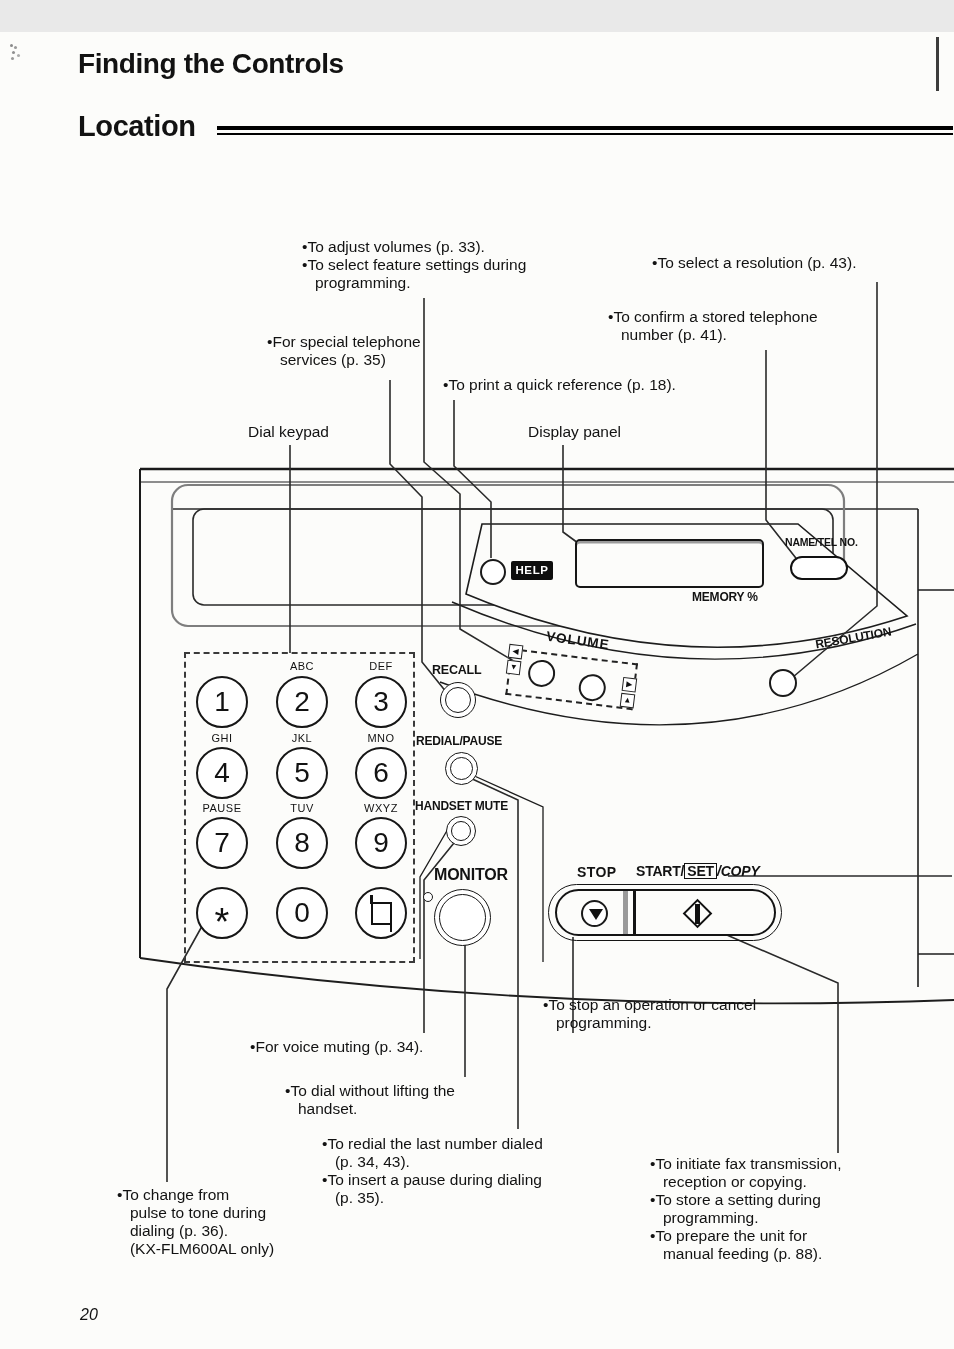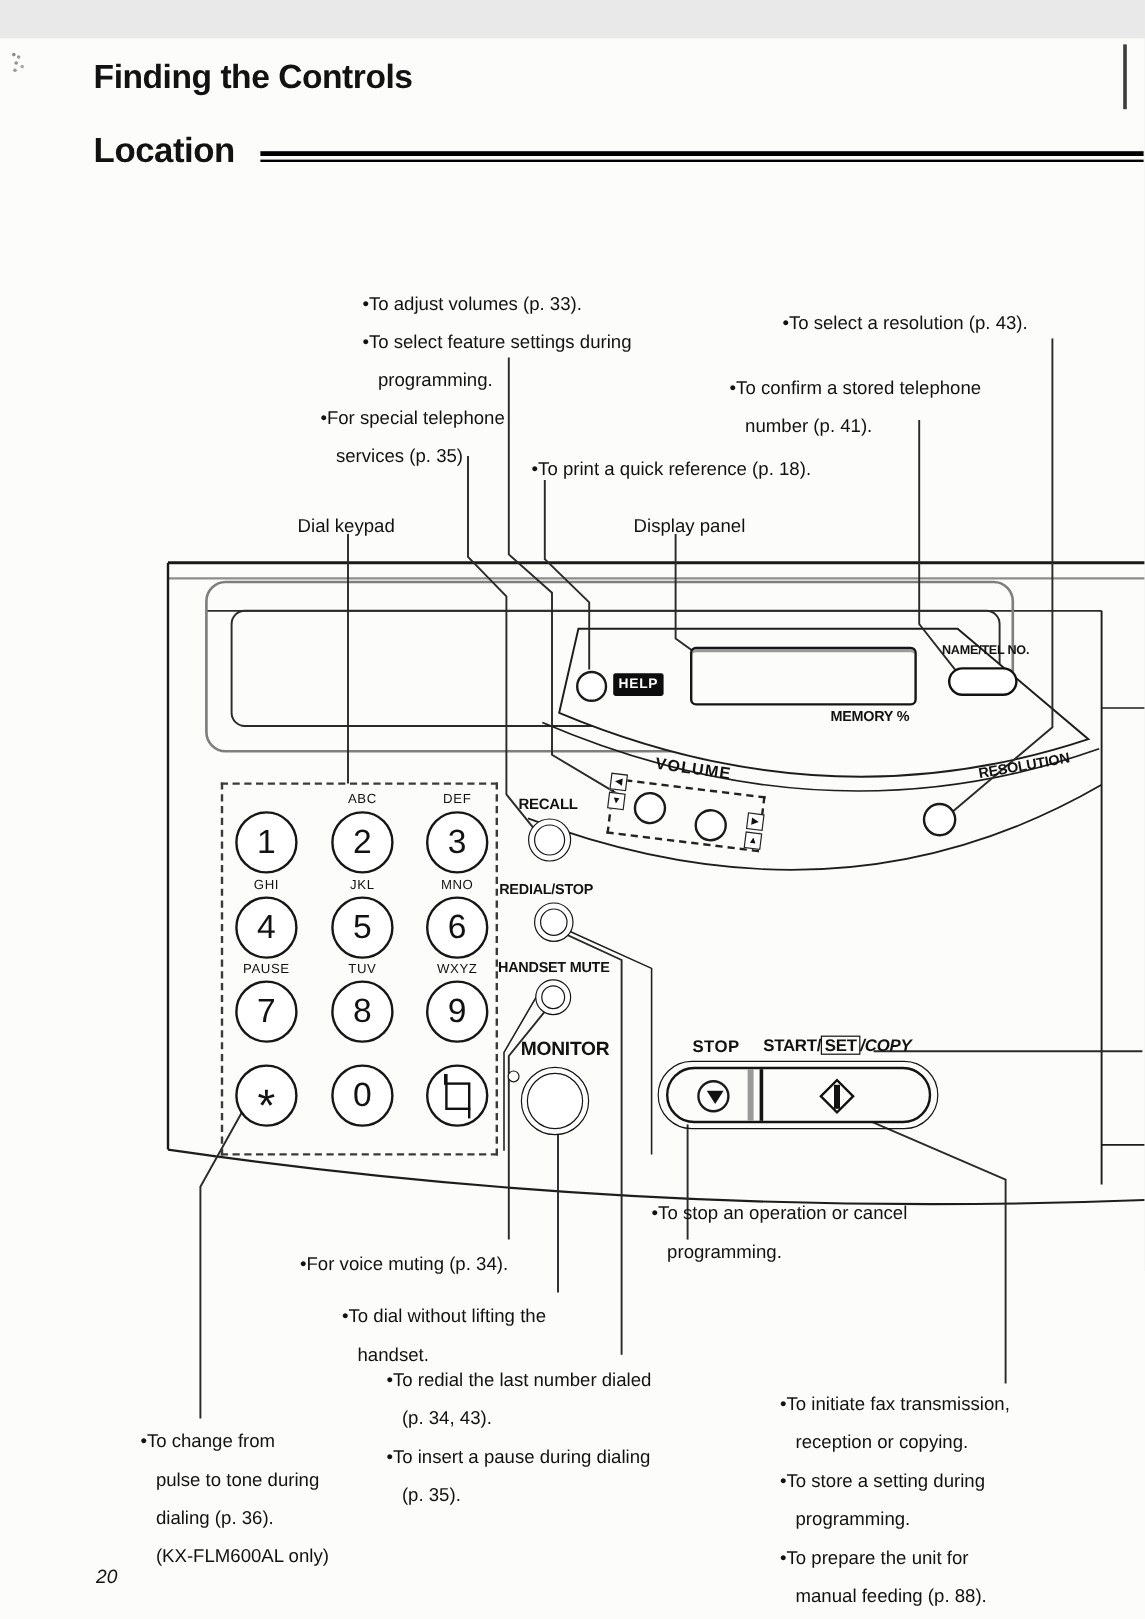--- a/index.html
+++ b/index.html
@@ -1,20 +1,20 @@
 <!DOCTYPE html>
 <html><head>
 <meta charset="utf-8">
 <style>
   html,body { margin:0; padding:0; background:#e9e9e9; }
   .page { position:relative; width:954px; height:1349px; background:#fcfcfa;
           font-family:"Liberation Sans","DejaVu Sans",sans-serif; color:#121212; overflow:hidden;margin-top:32px; }
   .abs { position:absolute; }
   .h1 { font-size:28px; font-weight:bold; letter-spacing:-0.4px; white-space:nowrap; }
-  .callout { font-size:15.5px; line-height:32px; white-space:pre-wrap; }
+  .callout { font-size:15.5px; line-height:18px; white-space:pre-wrap; }
   .mlabel { font-weight:bold; font-size:12px; letter-spacing:-0.2px; white-space:nowrap; }
   .circle { border:2px solid #1a1a1a; border-radius:50%; box-sizing:border-box; background:#fff; }
   .ring { border:1.7px solid #151515; border-radius:50%; box-sizing:border-box; background:#fff;
           display:flex; align-items:center; justify-content:center; }
   .ring .inner { border:1.7px solid #151515; border-radius:50%; box-sizing:border-box;
           width:calc(100% - 8px); height:calc(100% - 8px); }
   .key { width:52px; height:52px; border:2px solid #161616; border-radius:50%; box-sizing:border-box;
          background:#fff; text-align:center; }
   .key .digit { font-size:28px; line-height:47px; display:inline-block; }
   .key .star { font-size:38px; transform:translateY(10px); }
@@ -150,21 +150,21 @@
   <div class="abs key" style="left:276px; top:855px;"><span class="digit">0</span></div>
   <div class="abs key" style="left:355px; top:855px;">
       <div class="hashglyph"></div>
     </div>
 
   <div class="abs mlabel" style="left:432px; top:631px; font-size:12.5px;">RECALL</div>
   <div class="abs ring" style="left:440px; top:650px; width:36px; height:36px;">
       <div class="inner"></div>
     </div>
 
-  <div class="abs mlabel" style="left:416px; top:702px;">REDIAL/STOP</div>
+  <div class="abs mlabel" style="left:416px; top:702px;">REDIAL/PAUSE</div>
   <div class="abs ring" style="left:445px; top:720px; width:33px; height:33px;">
       <div class="inner"></div>
     </div>
 
   <div class="abs mlabel" style="left:415px; top:767px;">HANDSET MUTE</div>
   <div class="abs ring" style="left:446px; top:784px; width:30px; height:30px;">
       <div class="inner"></div>
     </div>
 
   <div class="abs mlabel" style="left:434px; top:834px; font-size:16px;">MONITOR</div>

